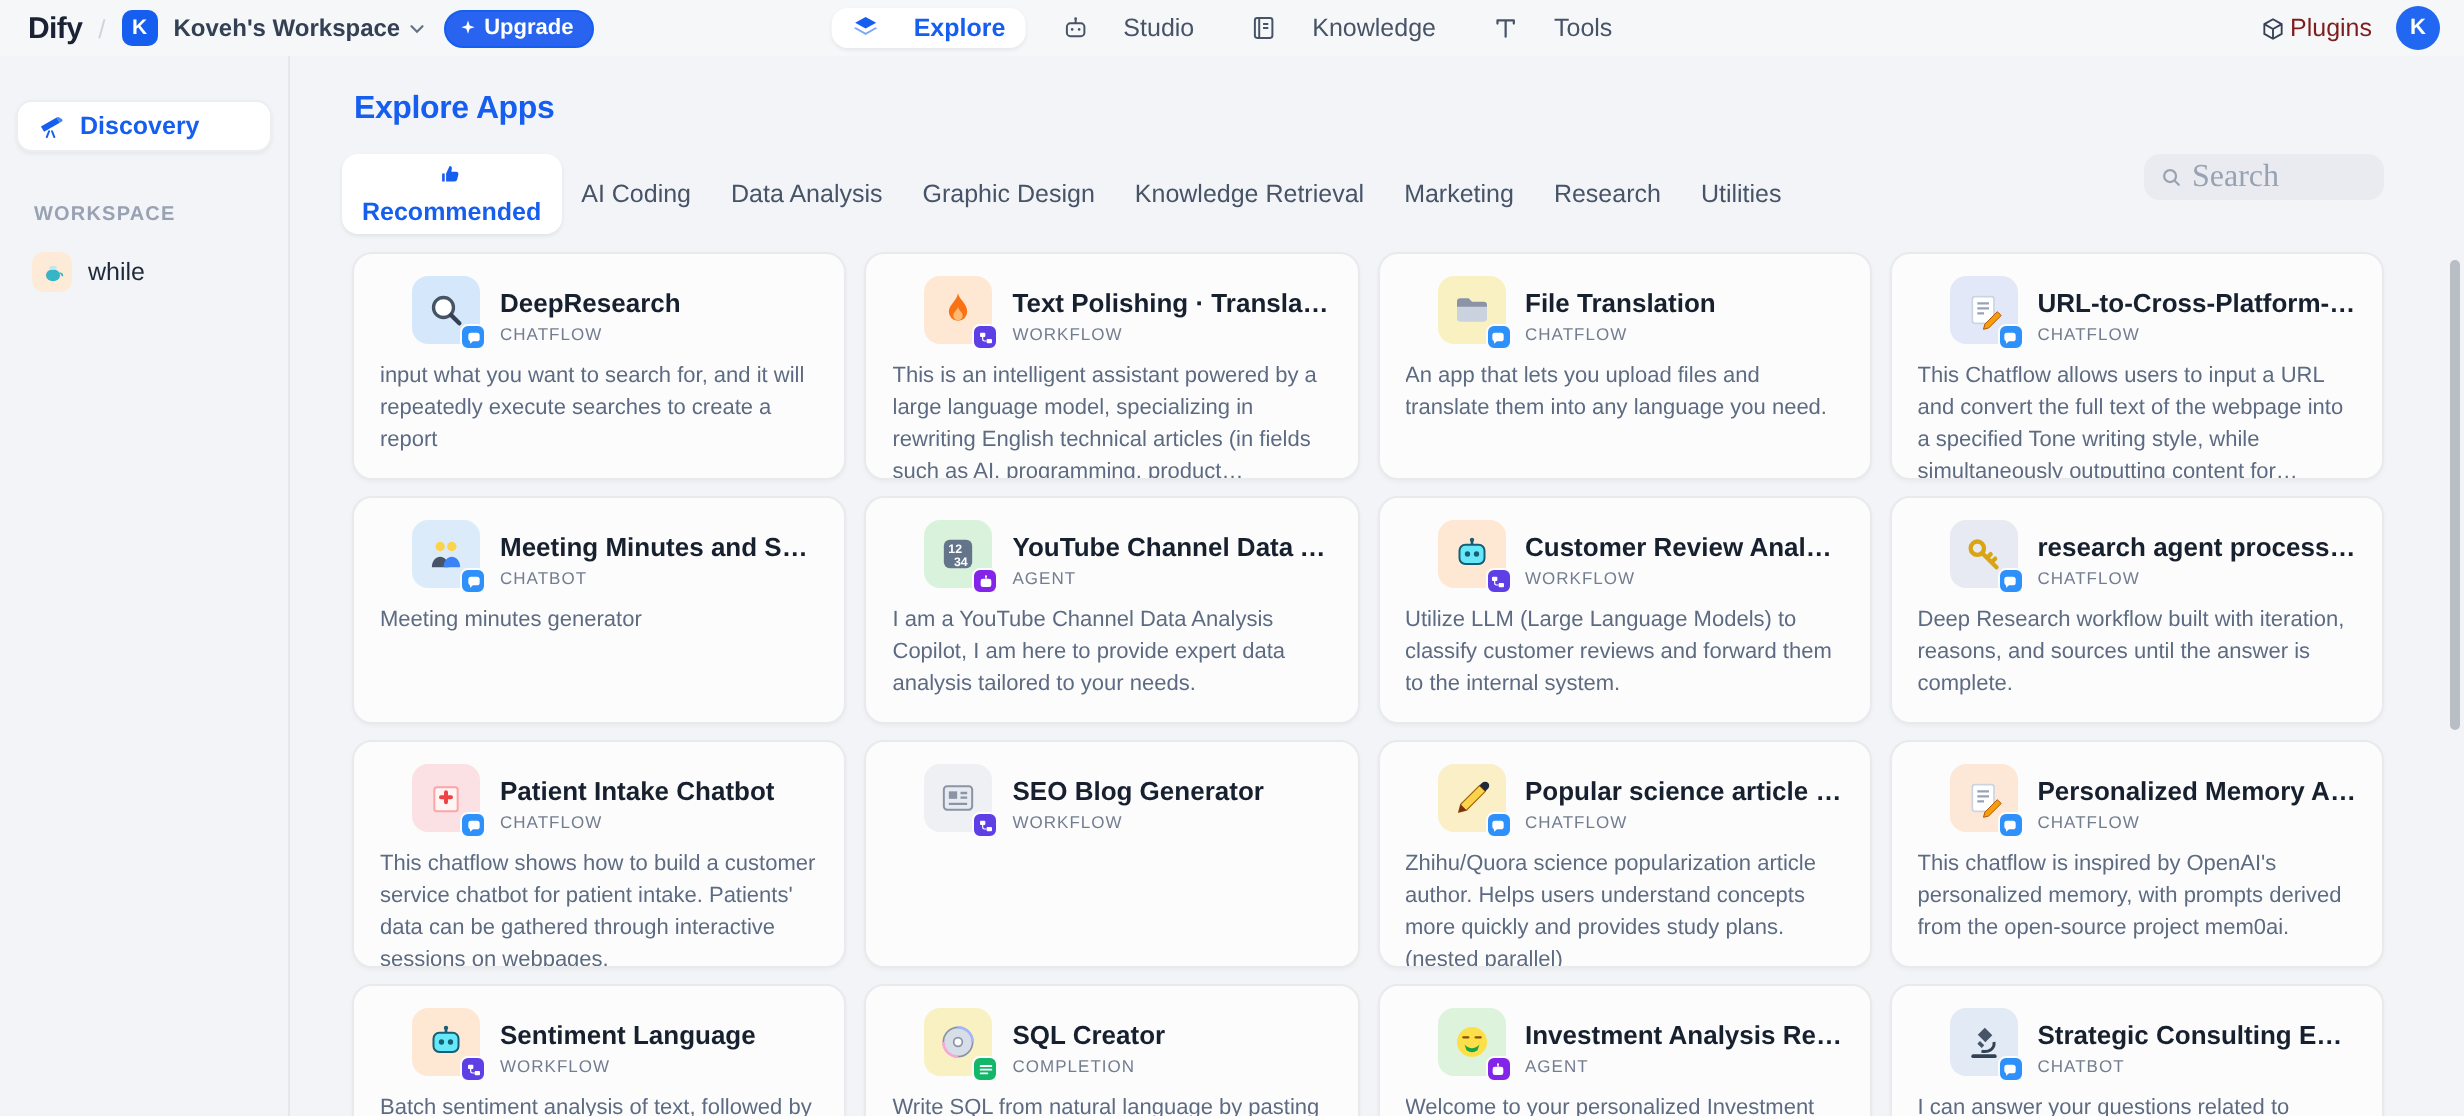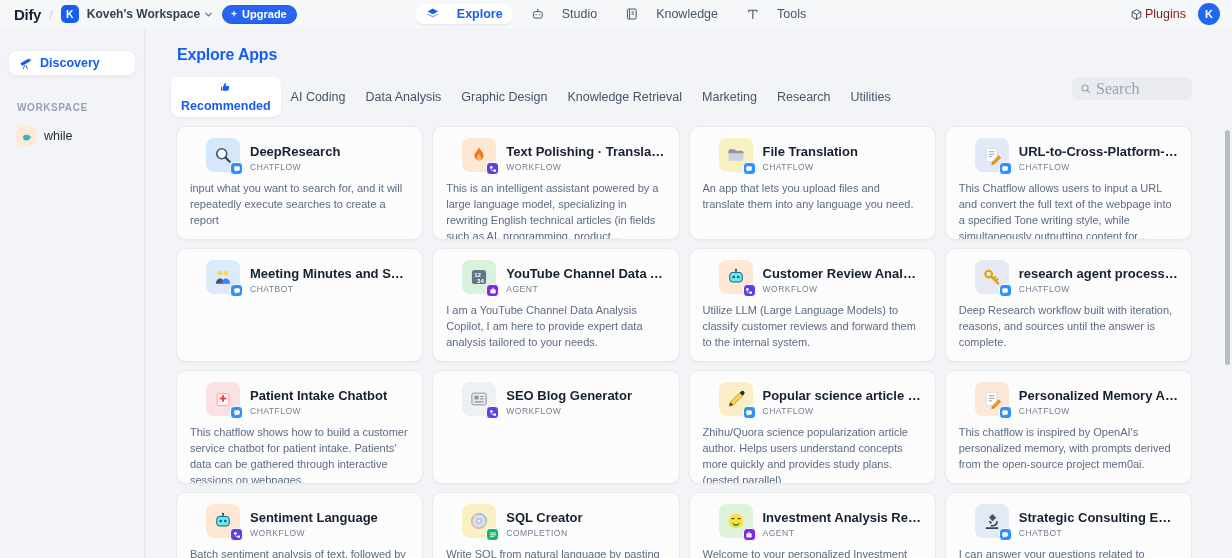--- a/index.html
+++ b/index.html
@@ -391,20 +391,21 @@
                 <svg viewBox="0 0 24 24">
                   <path d="M3.5 8a4 4 0 0 1 4-4h9a4 4 0 0 1 4 4v5a4 4 0 0 1-4 4h-6L6 20.5v-3.8A4 4 0 0 1 3.5 13z" fill="#fff"></path>
                 </svg>
               </span>
       </div>
       <div class="card-titles">
         <div class="card-title">Meeting Minutes and Summary</div>
         <div class="card-mode">CHATBOT</div>
       </div>
     </div>
+    <div class="card-desc">Meeting minutes generator</div>
   </div>
 
   <div class="card">
     <div class="card-head">
       <div class="app-icon" style="background: rgb(216, 242, 220);">
         <span class="app-icon-glyph">
                 <svg viewBox="0 0 24 24">
                   <rect x="3.5" y="3.5" width="17" height="17" rx="3.5" fill="#64748b"></rect>
                   <text x="6.2" y="11.6" font-size="7.4" font-weight="bold" fill="#fff" font-family="sans-serif">12</text>
                   <text x="9.6" y="19" font-size="7.4" font-weight="bold" fill="#fff" font-family="sans-serif">34</text>

